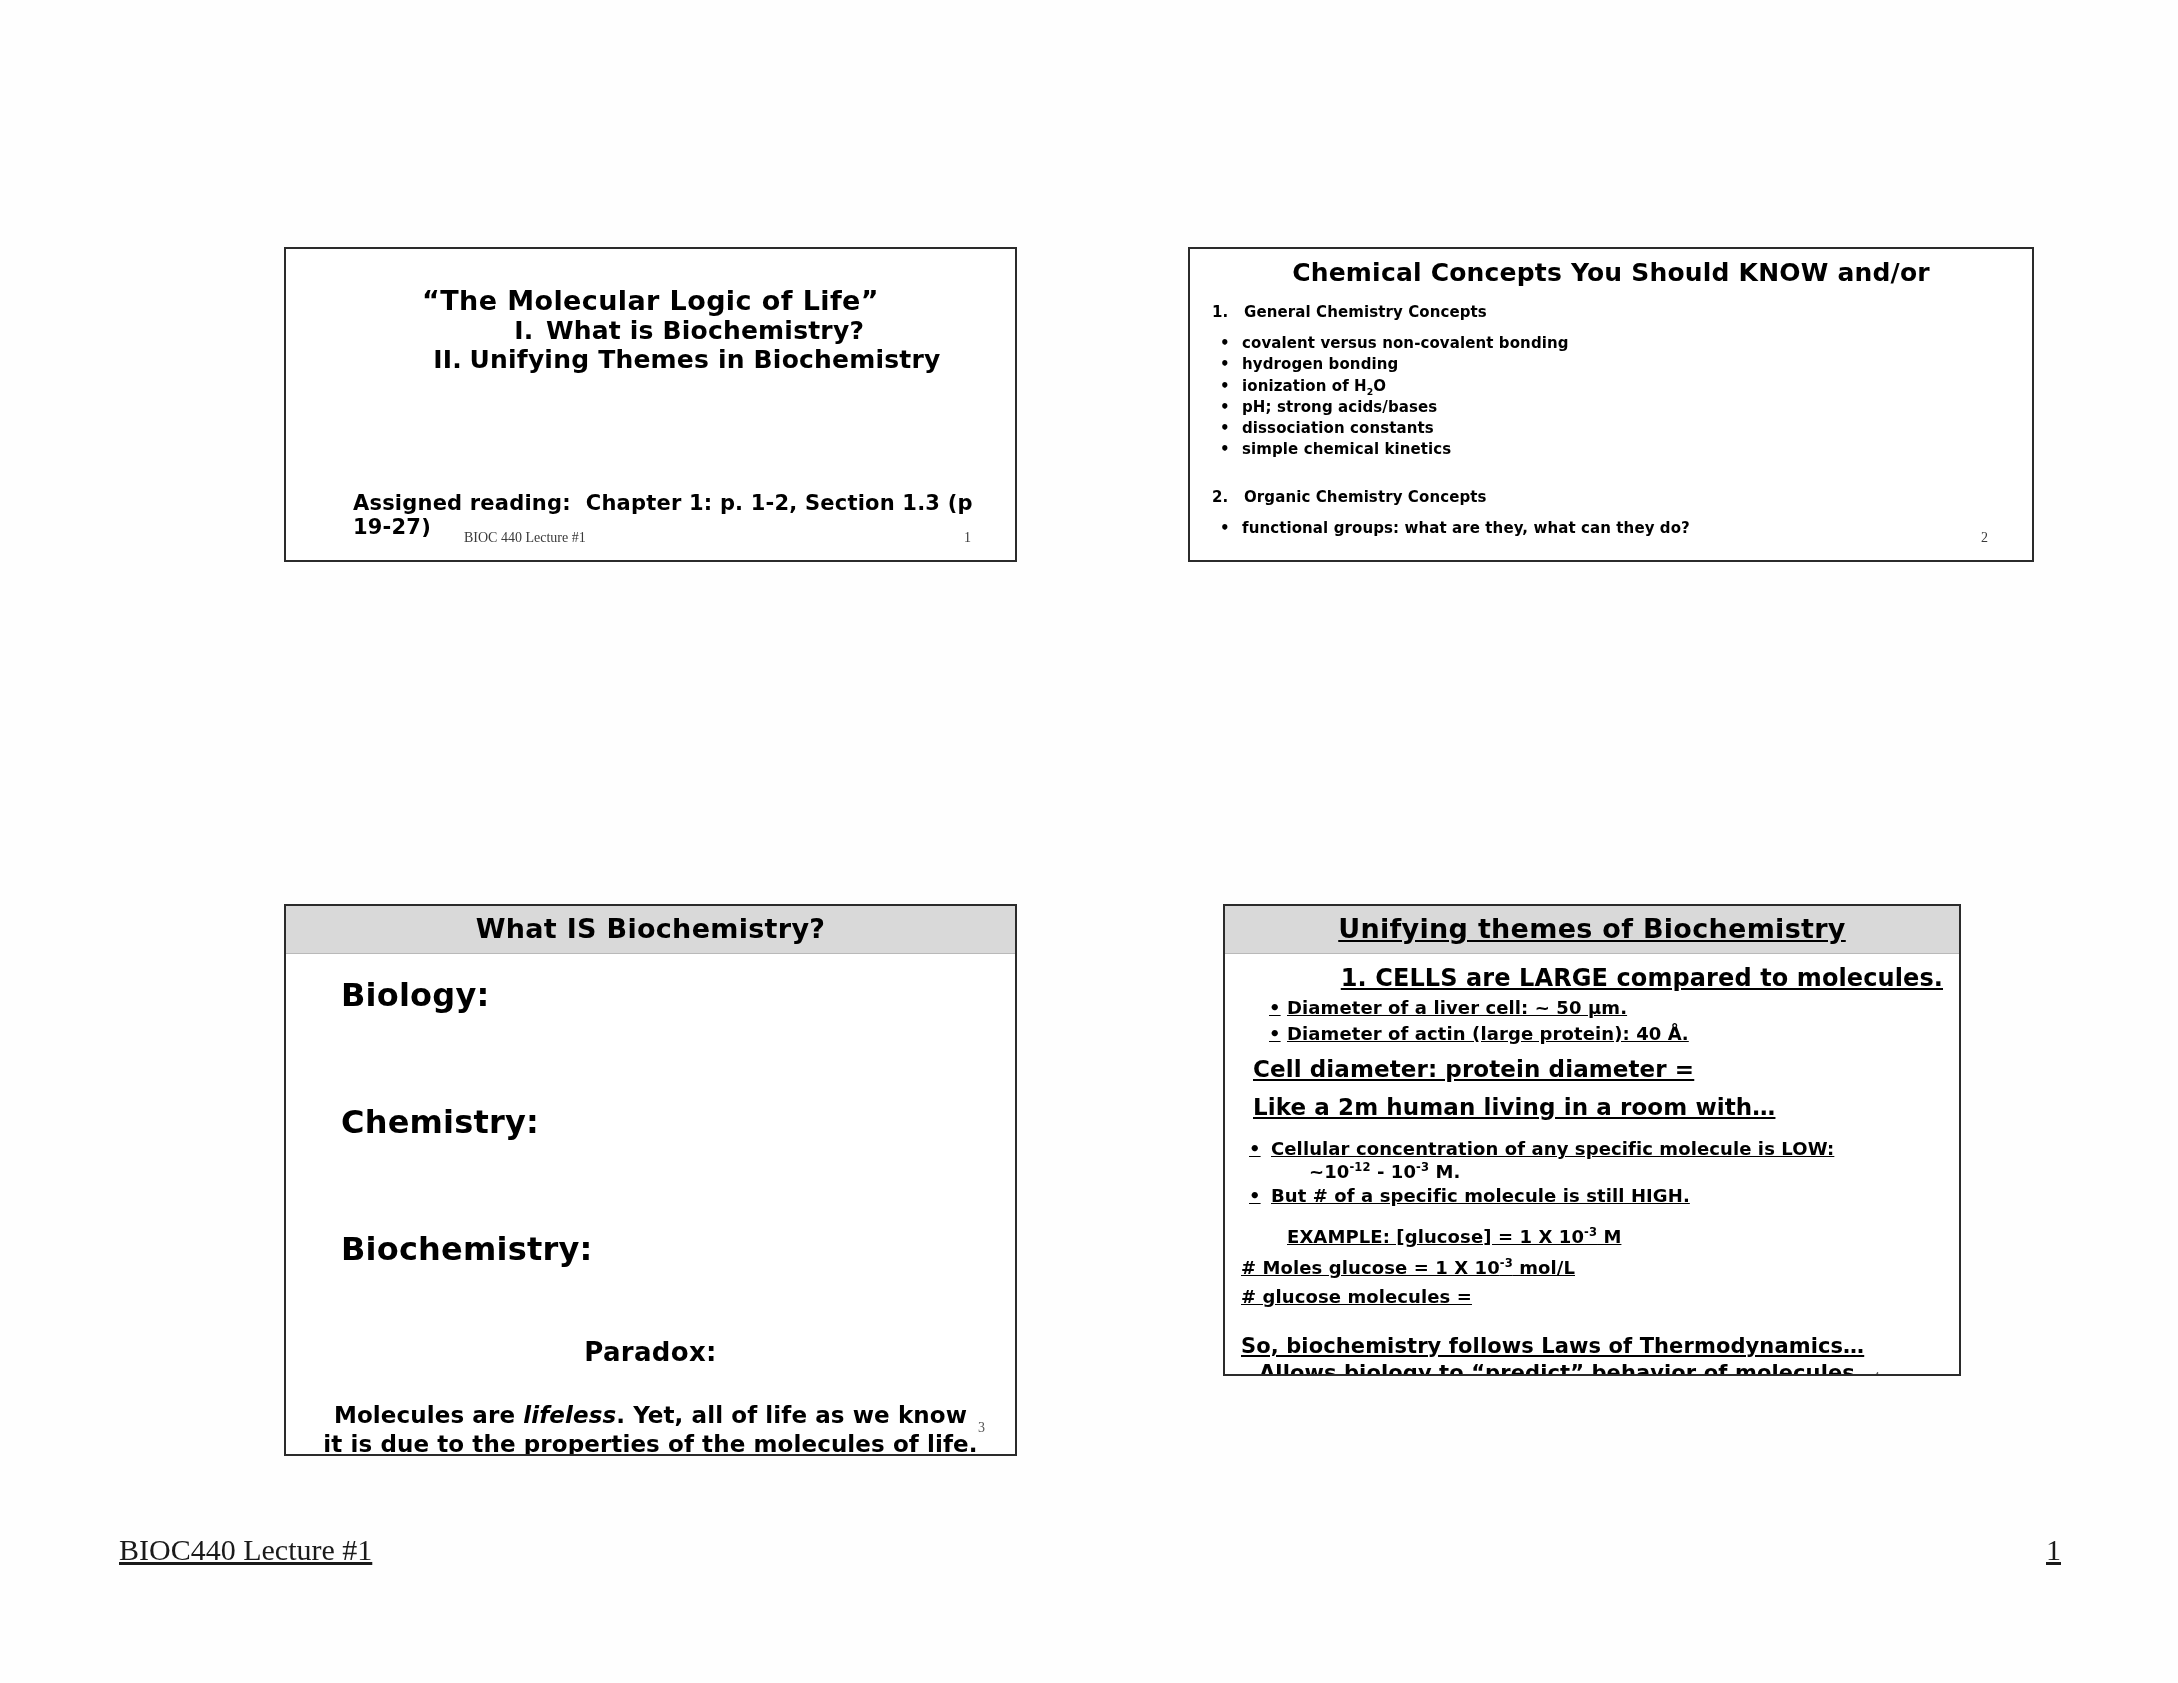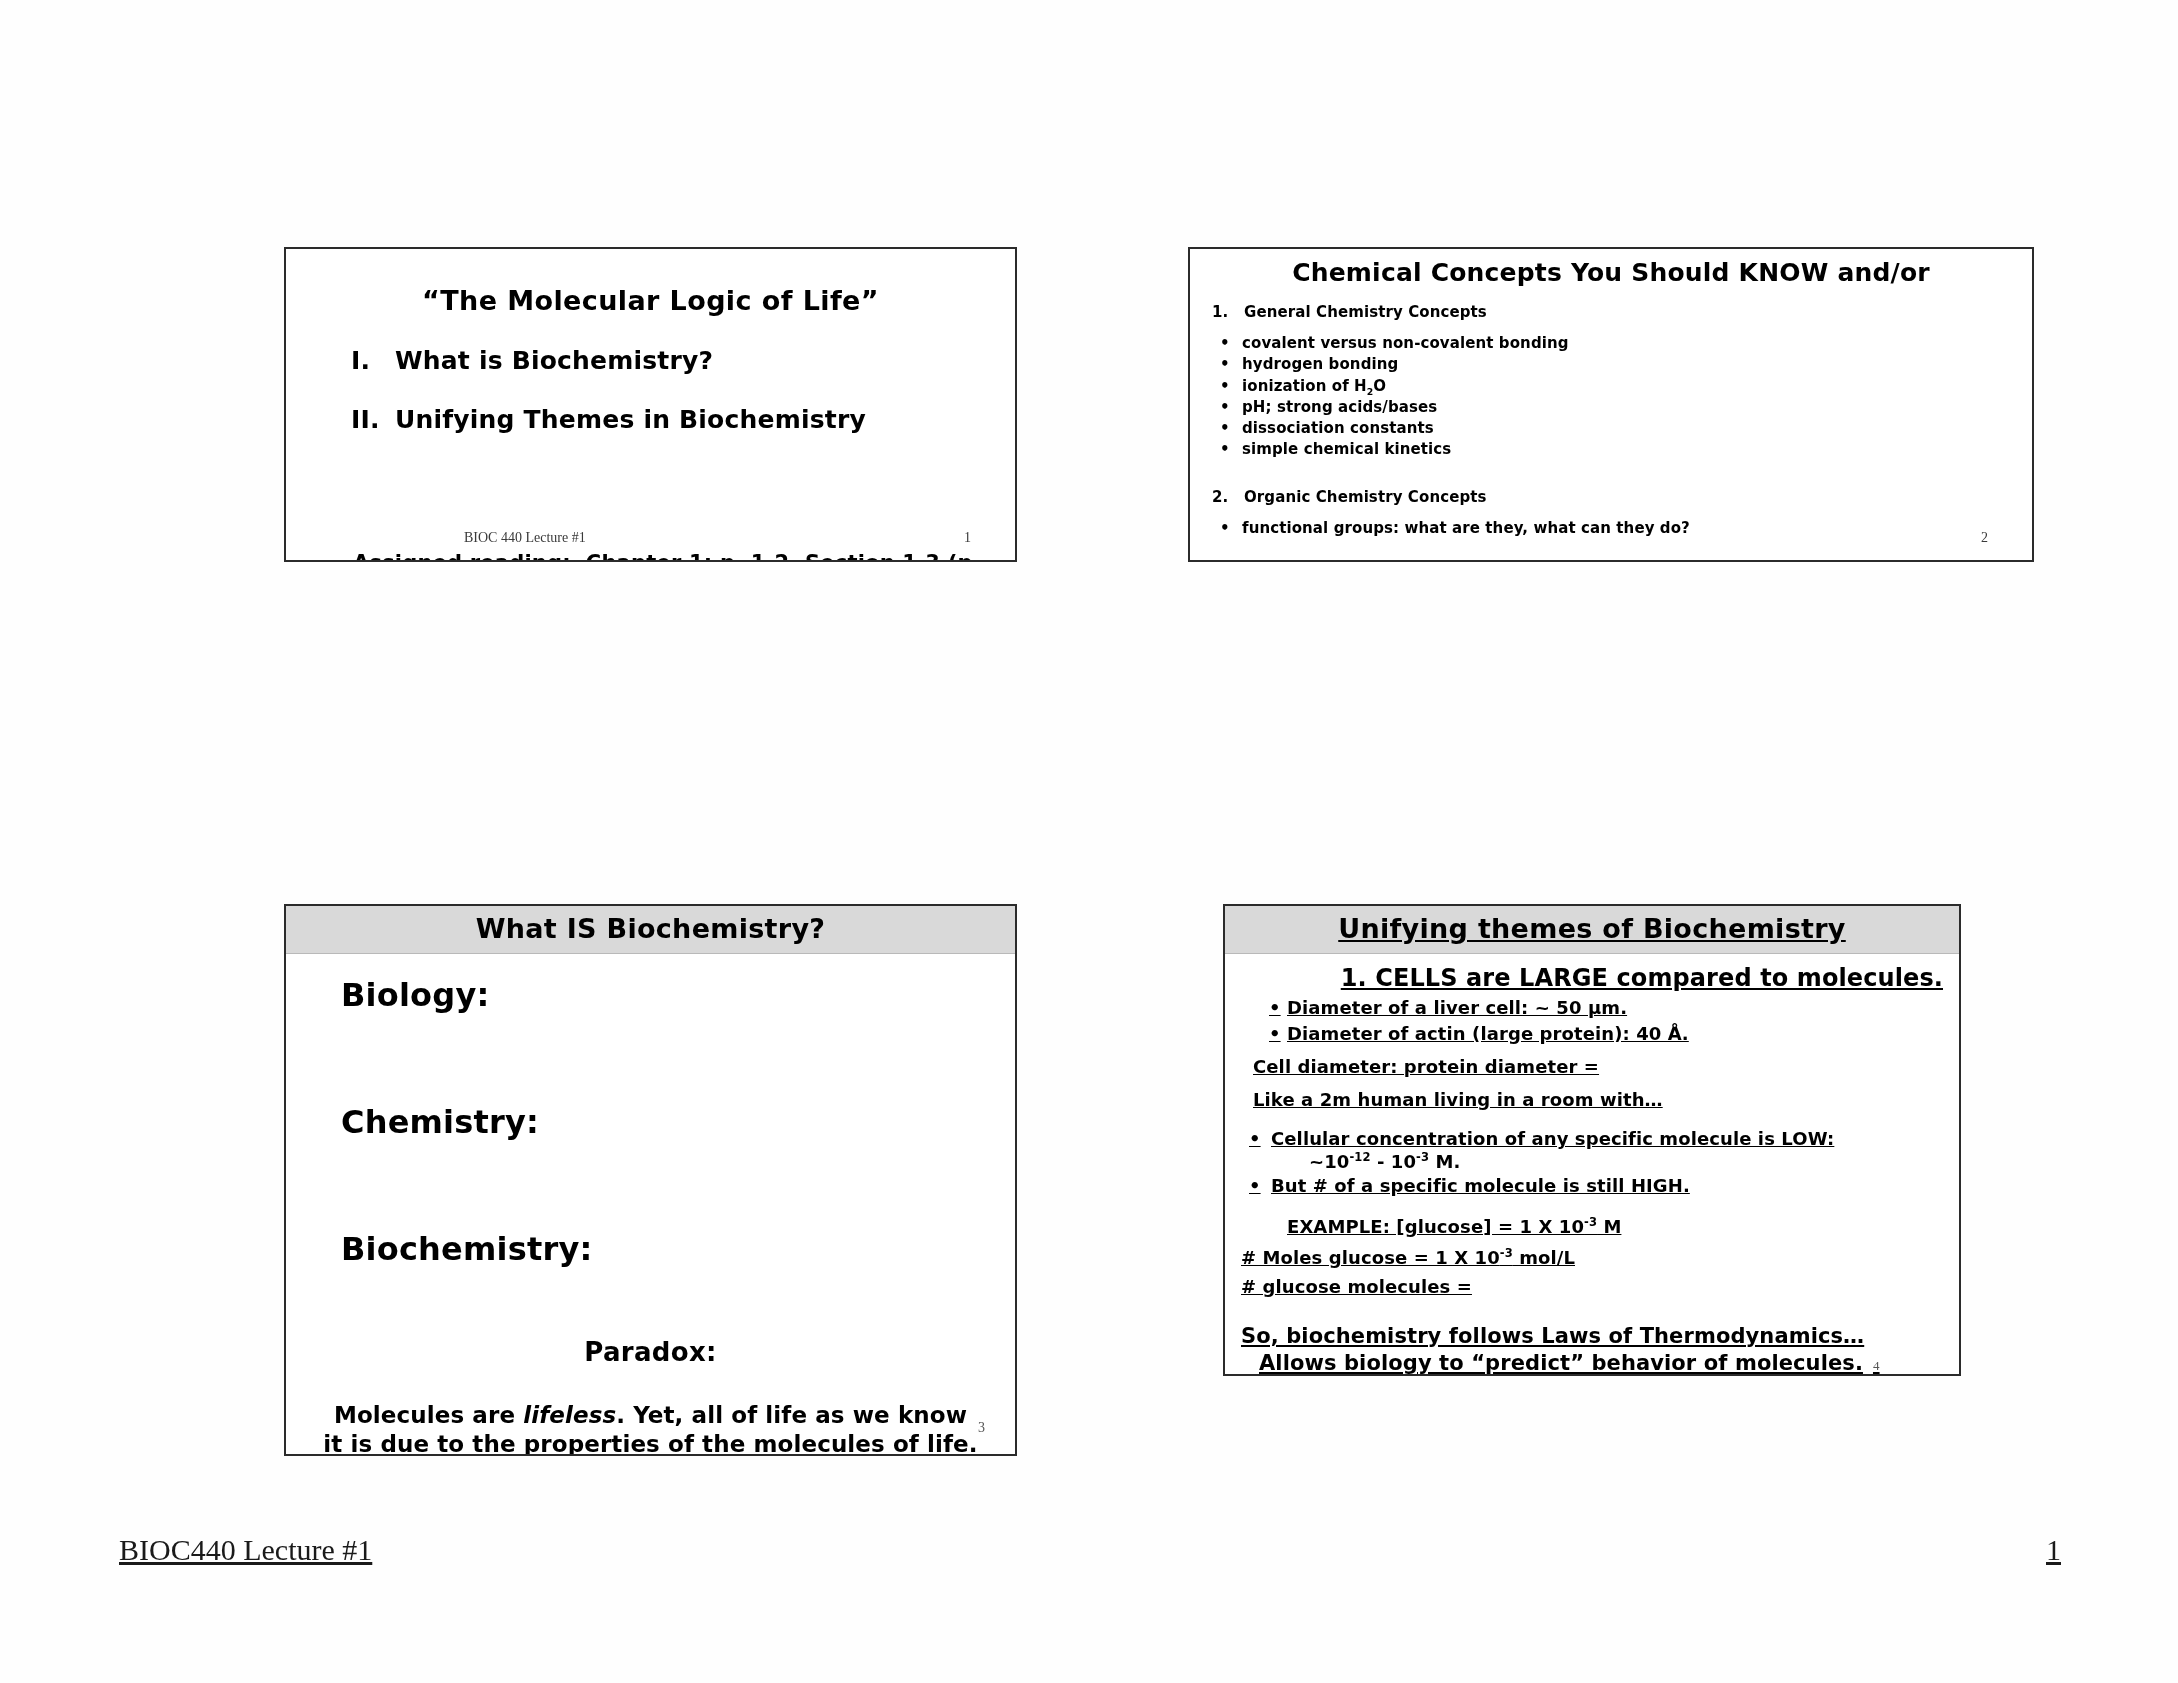--- a/index.html
+++ b/index.html
@@ -65,22 +65,22 @@
     text-align: center;
     font-size: 27px;
     font-weight: 700;
     margin-top: 36px;
     letter-spacing: 0.4px;
   }
   .s1-item {
     font-size: 25px;
     font-weight: 700;
     margin-left: 65px;
-    margin-top: 30px;
-    letter-spacing: 0.2px;
+    letter-spacing: 0.2px;
+    text-align: center;
   }
   .s1-item .numeral { display: inline-block; min-width: 44px; }
   .s1-read {
     margin-top: 117px;
     font-size: 21px;
     font-weight: 700;
     margin-left: 67px;
     letter-spacing: 0.2px;
   }
   .s1-foot {
@@ -181,21 +181,21 @@
   }
   .s4-sb {
     font-size: 18px;
     font-weight: 700;
     display: flex;
     margin-top: 5px;
     letter-spacing: 0.1px;
   }
   .s4-sb .dot { width: 46px; flex: 0 0 46px; padding-left: 28px; box-sizing: border-box; }
   .s4-p {
-    font-size: 18px;
+    font-size: 23px;
     font-weight: 700;
     margin-top: 12px;
     padding-left: 12px;
     letter-spacing: 0.1px;
   }
   .s4-b {
     font-size: 18px;
     font-weight: 700;
     display: flex;
     margin-top: 8px;

